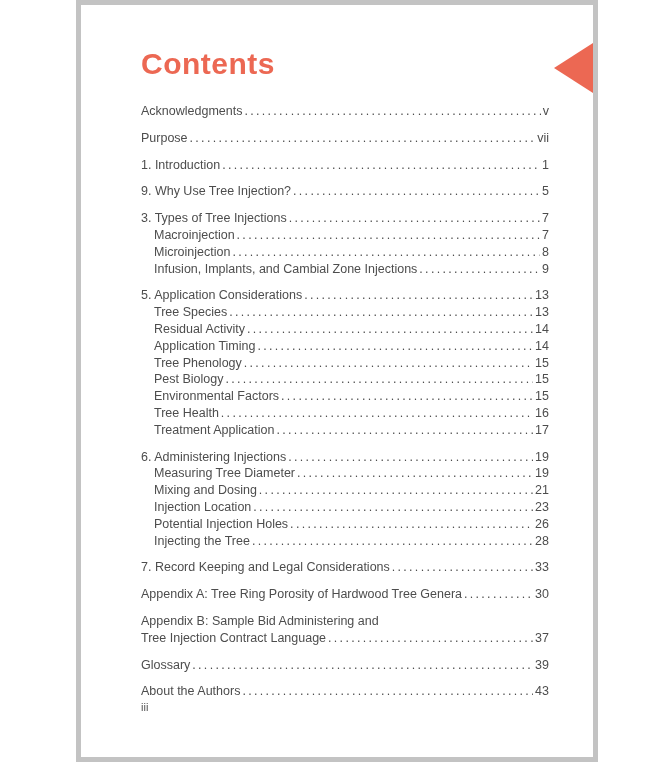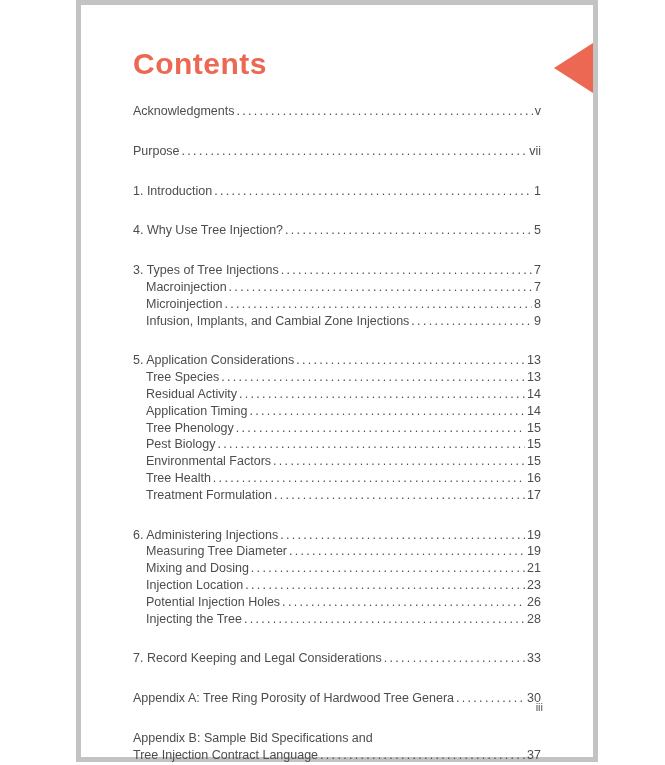--- a/index.html
+++ b/index.html
@@ -3,56 +3,56 @@
 <meta charset="utf-8">
 <style>
   * { margin:0; padding:0; box-sizing:border-box; }
   html,body { background:#ffffff; }
   body {
     width:665px; height:765px; position:relative; overflow:hidden;
     font-family:"Liberation Sans", sans-serif;
   }
   .page-frame {
     position:absolute; left:76px; top:0; width:522px; height:762px;
-    border:5px solid #c3c3c3; background:#ffffff;
+    border:5px solid #c3c3c3; background:#ffffff;padding-left:8px;
   }
   .page-inner { position:relative; width:100%; height:100%; }
   .title {
     position:absolute; left:52px; top:42px;
     font-size:30px; font-weight:bold; letter-spacing:0.5px;
     color:#ec6853;
   }
   .corner-triangle {
     position:absolute; right:0; top:38px;
     width:0; height:0;
     border-top:25px solid transparent;
     border-bottom:25px solid transparent;
     border-right:39px solid #ec6853;
   }
   .toc {
     position:absolute; left:52px; top:98px; width:408px;
     color:#4d4d4d; font-size:12.5px;
   }
   .toc-row { display:flex; align-items:flex-start; line-height:16.8px; white-space:nowrap; }
-  .toc-row.level-0 { margin-top:23px; }
+  .toc-row.level-0 { margin-top:10px; }
   .toc-row:first-child { margin-top:0; }
   .toc-row.level-1 { margin-left:13px; }
   .toc-row.wrap-second { margin-top:0; }
   .label { white-space:nowrap; }
   .leader {
     flex:1; overflow:hidden; white-space:nowrap;
     margin:0 2px; letter-spacing:2.3px; color:#4d4d4d;
   }
   .leader::after {
     content:"........................................................................................................................";
   }
   .pageno { white-space:nowrap; }
   .folio {
     position:absolute; left:52px; top:696px; width:410px;
-    text-align:right; font-size:11px; color:#555555;
+    text-align:left; font-size:11px; color:#555555;
   }
 </style>
 </head>
 <body>
 
 <div class="page-frame" style="border-color: rgb(195, 195, 195);">
   <div class="page-inner">
     <h1 class="title" style="color: rgb(236, 104, 83);">Contents</h1>
     <div class="corner-triangle" style="border-right-color: rgb(236, 104, 83);"></div>
     <div class="toc" id="toc">
@@ -65,21 +65,21 @@
     <span class="label">Purpose</span>
     <span class="leader"></span>
     <span class="pageno">vii</span>
   </div>
         <div class="toc-row level-0">
     <span class="label">1. Introduction</span>
     <span class="leader"></span>
     <span class="pageno">1</span>
   </div>
         <div class="toc-row level-0">
-    <span class="label">4. Why Use Tree Injection?</span>
+    <span class="label">9. Why Use Tree Injection?</span>
     <span class="leader"></span>
     <span class="pageno">5</span>
   </div>
         <div class="toc-row level-0">
     <span class="label">3. Types of Tree Injections</span>
     <span class="leader"></span>
     <span class="pageno">7</span>
   </div>
         <div class="toc-row level-1">
     <span class="label">Macroinjection</span>
@@ -130,21 +130,21 @@
     <span class="label">Environmental Factors</span>
     <span class="leader"></span>
     <span class="pageno">15</span>
   </div>
         <div class="toc-row level-1">
     <span class="label">Tree Health</span>
     <span class="leader"></span>
     <span class="pageno">16</span>
   </div>
         <div class="toc-row level-1">
-    <span class="label">Treatment Formulation</span>
+    <span class="label">Treatment Application</span>
     <span class="leader"></span>
     <span class="pageno">17</span>
   </div>
         <div class="toc-row level-0">
     <span class="label">6. Administering Injections</span>
     <span class="leader"></span>
     <span class="pageno">19</span>
   </div>
         <div class="toc-row level-1">
     <span class="label">Measuring Tree Diameter</span>
@@ -175,21 +175,21 @@
     <span class="label">7. Record Keeping and Legal Considerations</span>
     <span class="leader"></span>
     <span class="pageno">33</span>
   </div>
         <div class="toc-row level-0">
     <span class="label">Appendix A: Tree Ring Porosity of Hardwood Tree Genera</span>
     <span class="leader"></span>
     <span class="pageno">30</span>
   </div>
         <div class="toc-row level-0 wrap-first">
-          <span class="label">Appendix B: Sample Bid Specifications and</span>
+          <span class="label">Appendix B: Sample Bid Administering and</span>
         </div>
         <div class="toc-row wrap-second">
     <span class="label">Tree Injection Contract Language</span>
     <span class="leader"></span>
     <span class="pageno">37</span>
   </div>
         <div class="toc-row level-0">
     <span class="label">Glossary</span>
     <span class="leader"></span>
     <span class="pageno">39</span>

